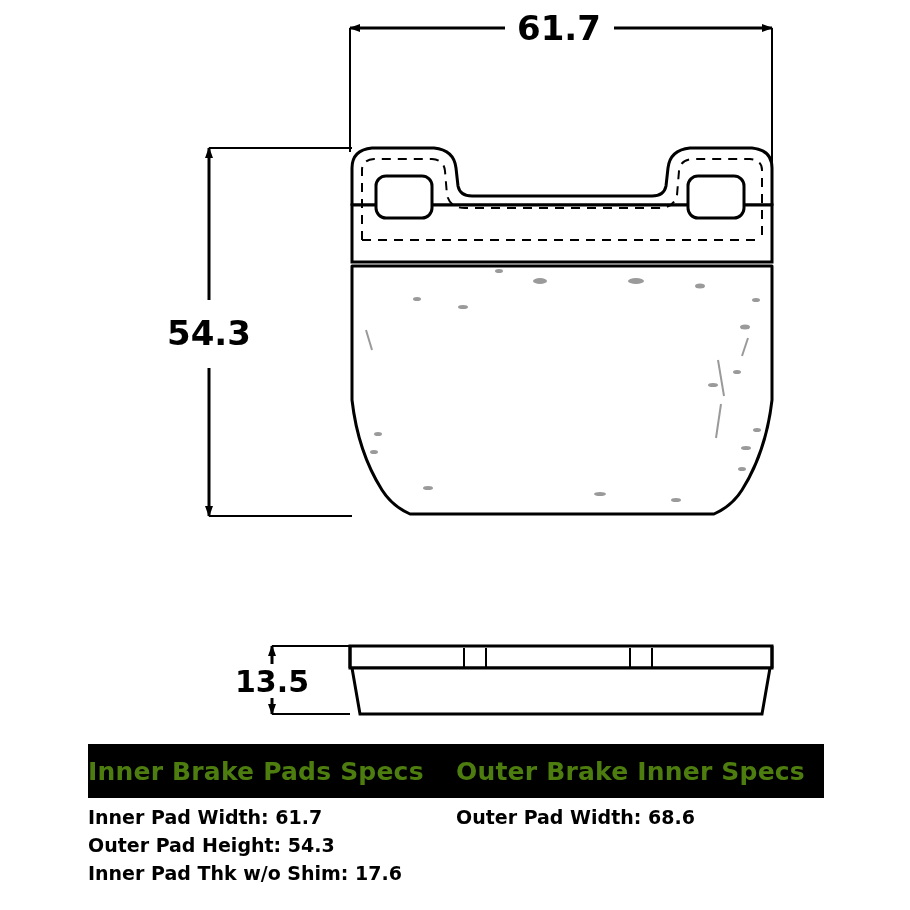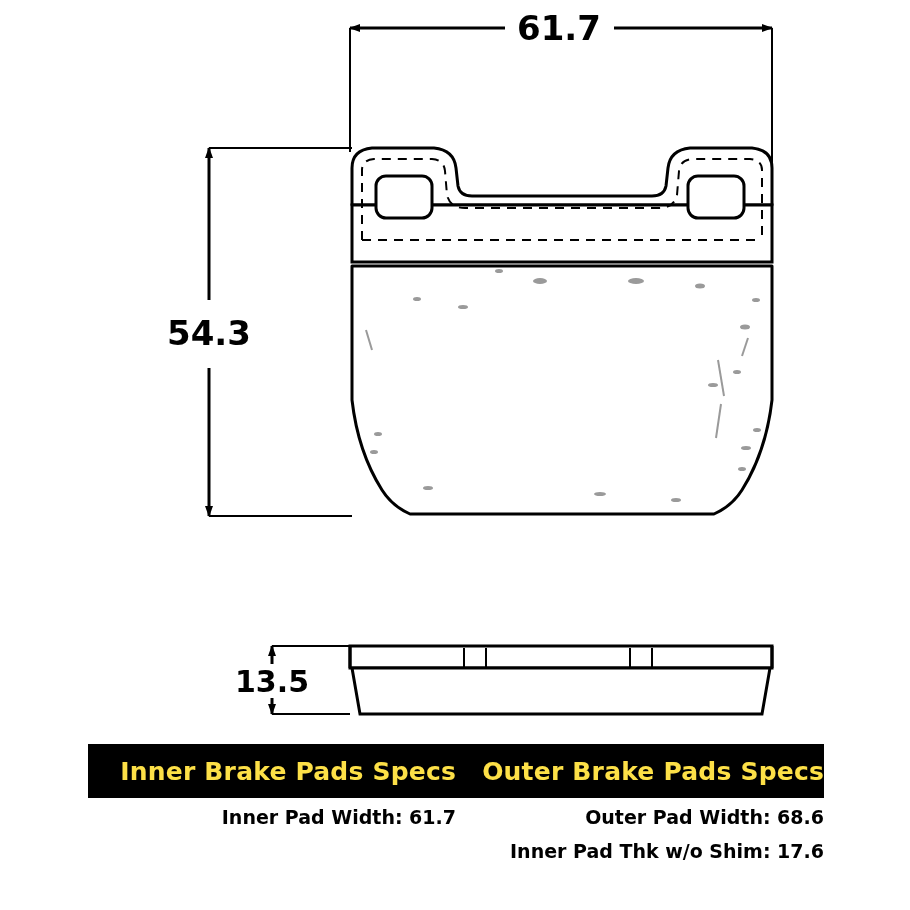--- a/index.html
+++ b/index.html
@@ -42,38 +42,38 @@
     width: 736px;
   }
   .spec-header {
     background: #000000;
     height: 54px;
     display: flex;
     align-items: center;
   }
   .spec-header .col {
     flex: 1 1 50%;
-    text-align: right;
-    color: #fde047;
+    text-align: left;
+    color: #4d7c0f;
     font-size: 25px;
     font-weight: bold;
     letter-spacing: 0.2px;
     font-family: "DejaVu Sans", sans-serif;
   }
   .spec-body {
     padding-top: 8px;
   }
   .spec-row {
     display: flex;
     align-items: baseline;
     margin-bottom: 6px;
   }
   .spec-row .cell {
     flex: 1 1 50%;
-    text-align: right;
+    text-align: left;
     font-size: 19px;
     font-weight: bold;
     color: #000000;
     font-family: "DejaVu Sans", sans-serif;
   }
 </style>
 </head>
 <body>
 
 <div id="stage">
@@ -215,28 +215,29 @@
     </g>
 
     <text class="dim-text" x="559" y="40" text-anchor="middle" style="font-size:34px;">61.7</text>
     <text class="dim-text" x="209" y="345" text-anchor="middle" style="font-size:34px;">54.3</text>
     <text class="dim-text" x="272" y="692" text-anchor="middle" style="font-size:30px;">13.5</text>
   </svg>
 
   <div class="spec-wrap">
     <div class="spec-header">
       <div class="col">Inner Brake Pads Specs</div>
-      <div class="col">Outer Brake Pads Specs</div>
+      <div class="col">Outer Brake Inner Specs</div>
     </div>
     <div class="spec-body">
       <div class="spec-row">
         <div class="cell">Inner Pad Width: 61.7</div>
         <div class="cell">Outer Pad Width: 68.6</div>
       </div>
       <div class="spec-row">
+        <div class="cell">Outer Pad Height: 54.3</div>
       </div>
       <div class="spec-row">
         <div class="cell">Inner Pad Thk w/o Shim: 17.6</div>
       </div>
     </div>
   </div>
 
 </div>
 
 </body></html>

